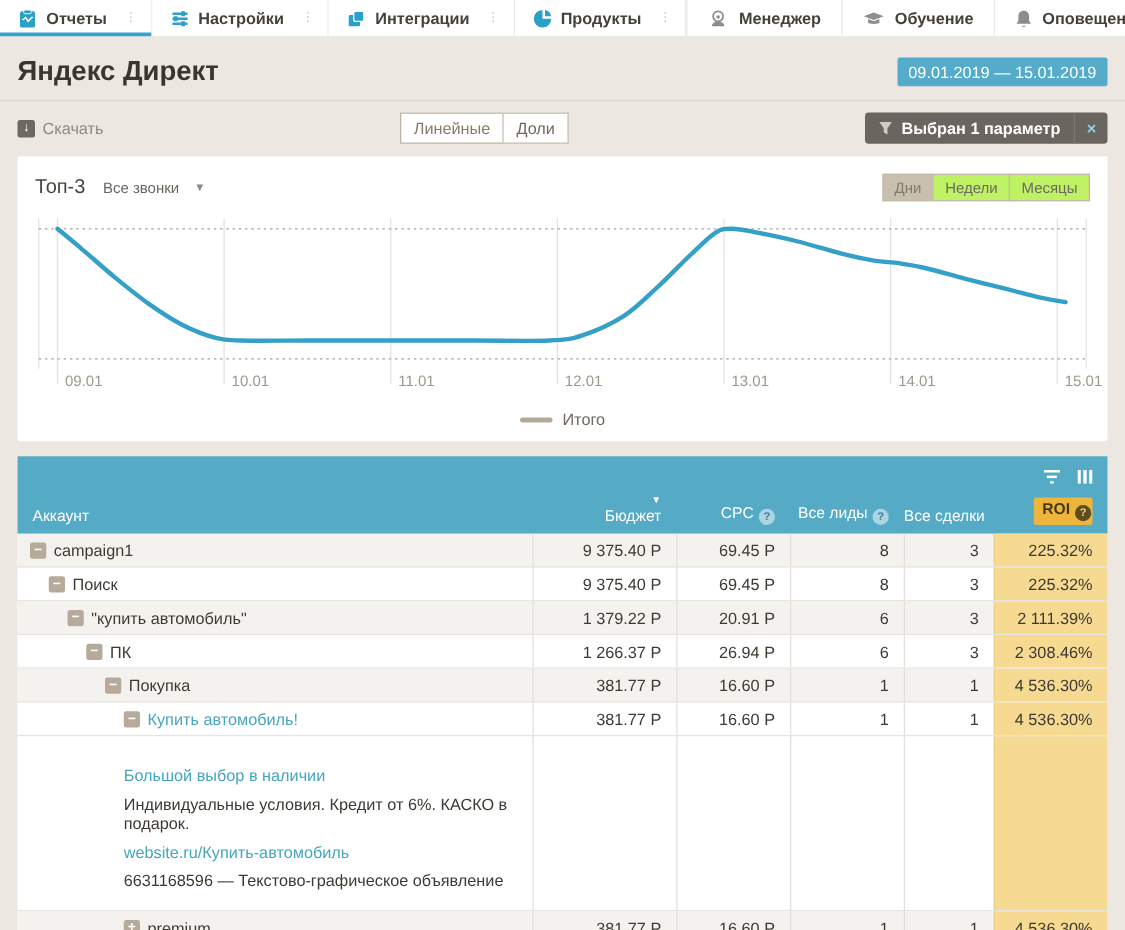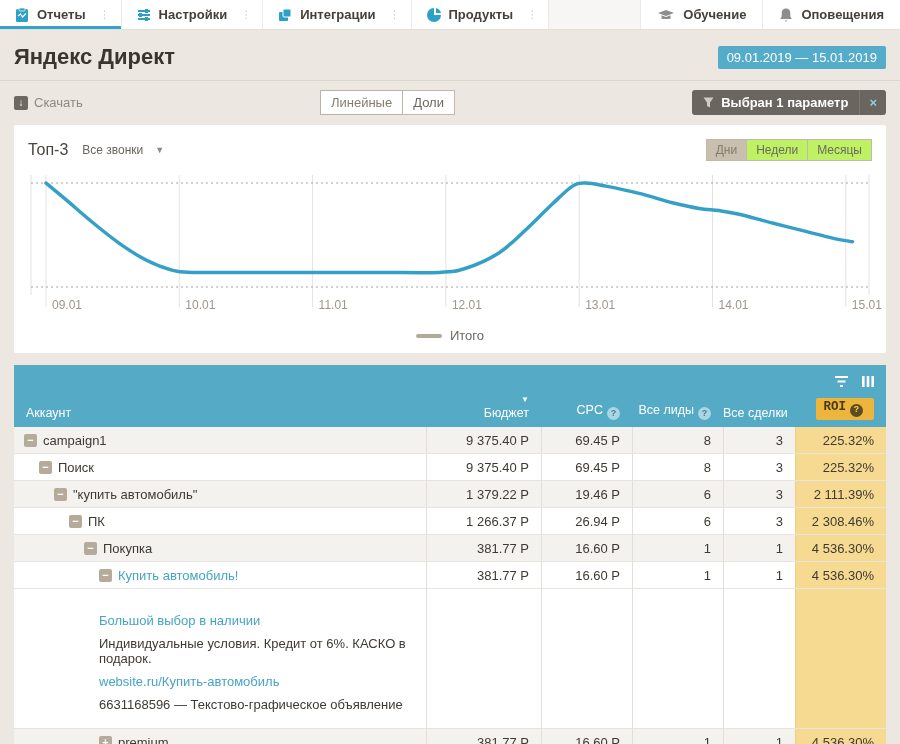--- a/index.html
+++ b/index.html
@@ -52,21 +52,21 @@
   
   .tbl { background:#fff; margin:12px 14px 0 14px; }
   .tbl-head { background:#55aac6; color:#fff; padding:8px 0 0 0; }
   .tbl-tools { display:flex; justify-content:flex-end; gap:14px; padding:2px 12px 6px 12px; }
   .tool-ico { cursor:pointer; display:block; }
   .hdr-grid { display:grid; grid-template-columns:1fr 115px 91px 91px 72px 91px; align-items:end; padding-bottom:7px; }
   .hdr-cell { font-size:12.5px; text-align:right; padding-right:12px; white-space:nowrap; }
   .hdr-cell.first { text-align:left; padding-left:12px; }
   .sort-tri { display:block; text-align:right; font-size:8px; line-height:8px; margin-bottom:2px; color:#fff; }
   .help { display:inline-block; width:13px; height:13px; border-radius:50%; background:rgba(255,255,255,.5); color:#3f7f99; font-size:9px; font-weight:bold; line-height:13px; text-align:center; margin-left:4px; vertical-align:-2px; cursor:pointer; }
-  .roi-badge { background:#eeb53d; color:#473a16; font-weight:bold; padding:2px 11px 3px 7px; border-radius:2px; display:inline-block;font-family:Liberation Mono, monospace; }
+  .roi-badge { background:#eeb53d; color:#473a16; font-weight:bold; padding:2px 1px 3px 7px; border-radius:2px; display:inline-block; }
   .roi-badge .help { background:#5d4c1d; color:#f3cf6e; }
 
   .row { display:grid; grid-template-columns:1fr 115px 91px 91px 72px 91px; border-bottom:1px solid #e7e4df; }
   .row.alt { background:#f4f2ef; }
   .cell { padding:6px 12px 5px 12px; text-align:right; font-size:13px; color:#3e3a33; border-left:1px solid #e2dfda; white-space:nowrap; }
   .cell.name { text-align:left; border-left:none; display:flex; align-items:center; gap:6px; padding-top:5px; }
   .cell.roi { background:#f6da92; border-left:1px solid #eccf86; }
   .expander { flex:none; width:13px; height:13px; background:#b6ab9a; color:#fff; border-radius:2px; font-size:11px; line-height:12px; text-align:center; font-weight:bold; cursor:pointer; }
   .row-label { color:#3e3a33; }
   .row-label.link { color:#46a5c0; cursor:pointer; }
@@ -126,20 +126,30 @@
           <svg class="icon-svg" width="16" height="16" viewBox="0 0 16 16">
             <path d="M8 1 A7 7 0 1 0 15 8 L8 8 Z" fill="#2da0c8"></path>
             <path d="M10 1 A6.5 6.5 0 0 1 15 6 L10 6 Z" fill="#2da0c8"></path>
           </svg>
         </span>
       <span class="tab-label">Продукты</span>
       <span class="tab-dots">⋮</span>
     </div>
   </div>
   <div class="nav-right">
+    <div class="nav-item">
+      <span>
+          <svg class="icon-svg" width="17" height="16" viewBox="0 0 17 16">
+            <circle cx="8.5" cy="6" r="4" fill="none" stroke="#8d8d8d" stroke-width="1.4"></circle>
+            <circle cx="8.5" cy="6.5" r="1.4" fill="#8d8d8d"></circle>
+            <path d="M3.5 14 a5 4 0 0 1 10 0 Z" fill="#8d8d8d"></path>
+          </svg>
+        </span>
+      <span class="tab-label">Менеджер</span>
+    </div>
     <div class="nav-item">
       <span>
           <svg class="icon-svg" width="18" height="16" viewBox="0 0 18 16">
             <path d="M1 6 L9 3 L17 6 L9 9 Z" fill="#8d8d8d"></path>
             <path d="M4.5 8.2 v3 c0 1.2 9 1.2 9 0 v-3 L9 10 Z" fill="#8d8d8d"></path>
           </svg>
         </span>
       <span class="tab-label">Обучение</span>
     </div>
     <div class="nav-item">
@@ -274,21 +284,21 @@
         <div class="cell">8</div>
         <div class="cell">3</div>
         <div class="cell roi">225.32%</div>
       </div>
       <div class="row alt">
         <div class="cell name" style="padding-left: 40px;">
           <span class="expander">−</span>
           <span class="row-label">"купить автомобиль"</span>
         </div>
         <div class="cell">1 379.22 Р</div>
-        <div class="cell">19.46 Р</div>
+        <div class="cell">20.91 Р</div>
         <div class="cell">6</div>
         <div class="cell">3</div>
         <div class="cell roi">2 111.39%</div>
       </div>
       <div class="row">
         <div class="cell name" style="padding-left: 55px;">
           <span class="expander">−</span>
           <span class="row-label">ПК</span>
         </div>
         <div class="cell">1 266.37 Р</div>

